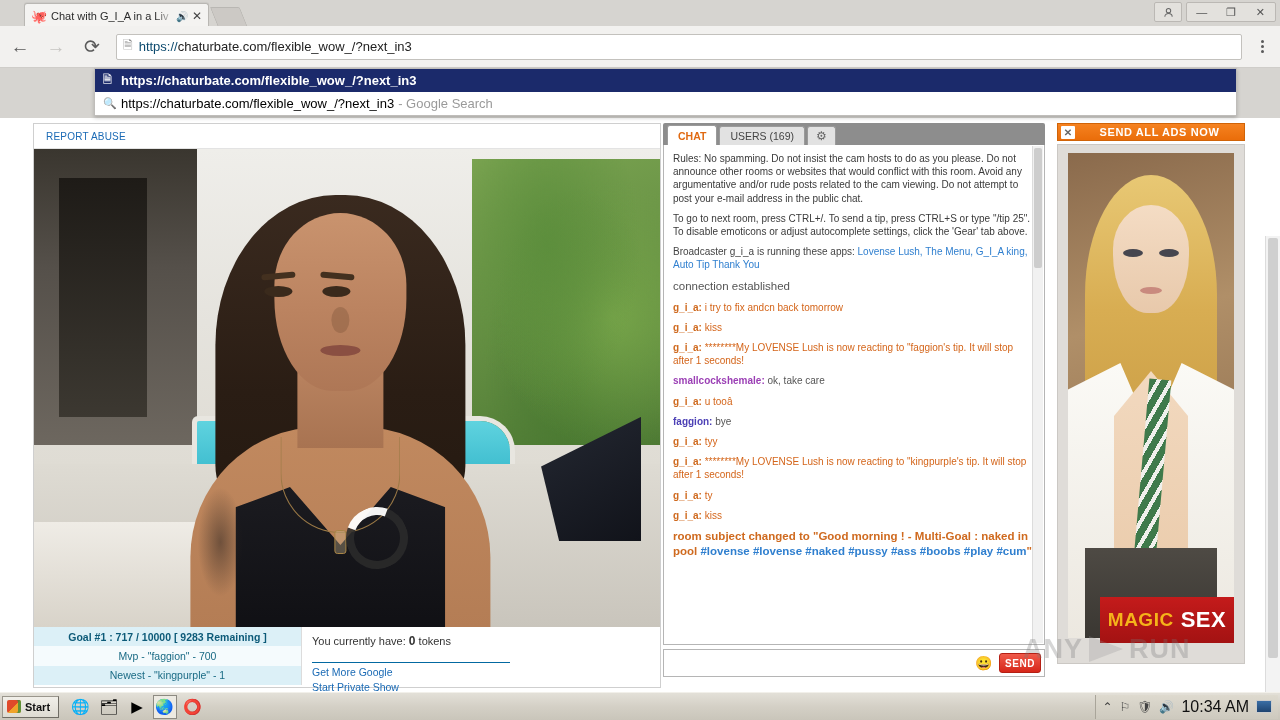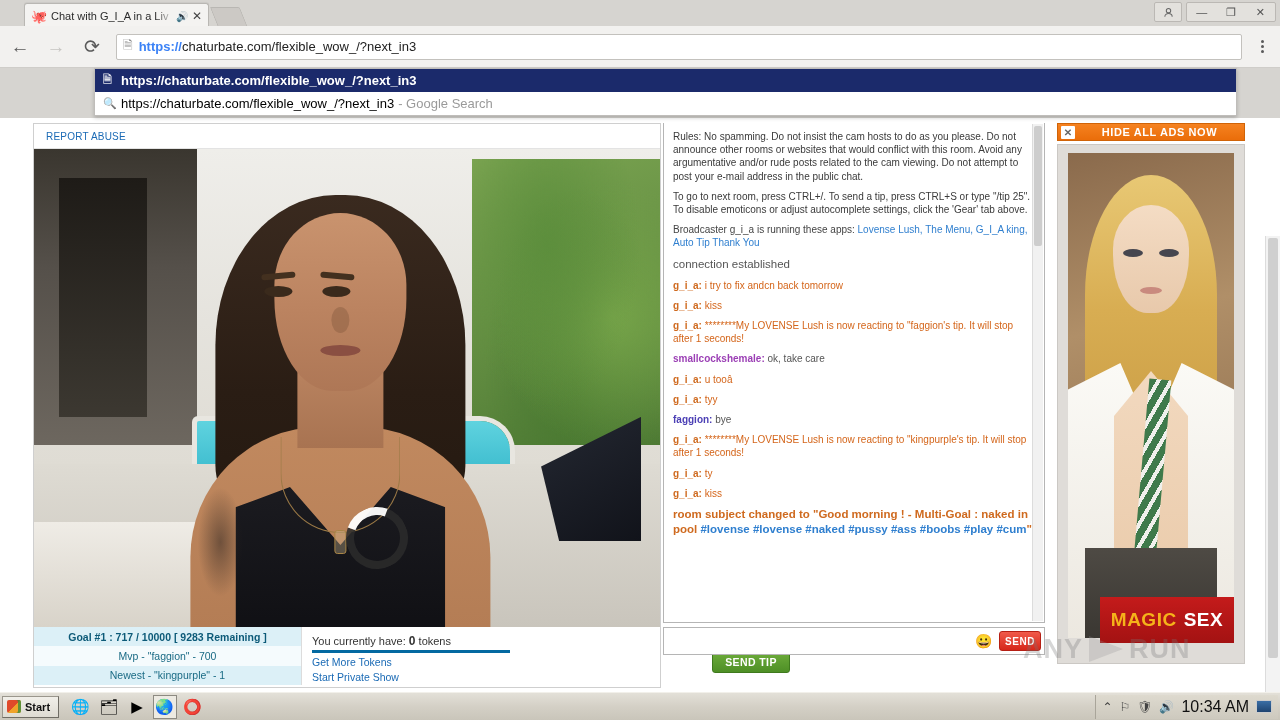--- a/index.html
+++ b/index.html
@@ -75,21 +75,21 @@
     font-size: 19px; color: #5a5a5a;
   }
   .nav-btn.disabled { color: #c6c4c1; }
   .omnibox {
     flex: 1 1 auto; height: 26px; margin: 0 6px 0 8px;
     background: #ffffff; border: 1px solid #c3c1bd; border-radius: 2px;
     display: flex; align-items: center; padding: 0 6px;
   }
   .omni-icon { font-size: 12px; color: #8b8b8b; margin-right: 6px; }
   .omni-text { font-size: 13px; color: #222; }
-  .omni-text .scheme { color: #3b82f6; font-weight: bold; }
+  .omni-text .scheme { color: #0c4a6e; }
   .menu-dots {
     width: 28px; height: 32px; margin-right: 4px;
     display: flex; flex-direction: column; align-items: center; justify-content: center; gap: 2px;
   }
   .menu-dots i { width: 3px; height: 3px; background: #5a5a5a; border-radius: 50%; display: block; }
 
   
   .omni-dropdown {
     position: absolute; left: 94px; top: 68px; width: 1143px;
     background: #ffffff;
@@ -238,22 +238,22 @@
   .goal-left { width: 268px; border-right: 1px solid #dcdcdc; }
   .goal-line {
     height: 19.3px; display: flex; align-items: center; justify-content: center;
     font-size: 10.5px; color: #0d5c7a;
   }
   .goal-line.g1 { background: #dcf0f7; font-weight: bold; color: #0c5a78; }
   .goal-line.g2 { background: #f5fbfd; color: #1a6b85; }
   .goal-line.g3 { background: #dcf0f7; color: #1a6b85; }
   .tip-panel { flex: 1 1 auto; position: relative; background: #ffffff; padding: 4px 8px 0 10px; }
   .token-line {
-    font-size: 11px; color: #333; border-bottom: 3px solid #0369a1;
-    display: inline-block; padding-bottom: 2px; width: 198px;
+    font-size: 11px; color: #333; border-bottom: 1px solid #0369a1;
+    display: inline-block; padding-bottom: 14px; width: 198px;
   }
   .token-line b { font-size: 12px; }
   .tip-link { display: block; font-size: 10.5px; color: #1a6ab5; margin-top: 3px; }
   .send-tip-btn {
     position: absolute; left: 410px; top: 23px;
     width: 78px; height: 23px;
     background: linear-gradient(180deg, #6fae3c 0%, #4e8f26 100%);
     border: 1px solid #3f7a1d; border-radius: 3px;
     color: #ffffff; font-size: 10.5px; font-weight: bold;
     display: flex; align-items: center; justify-content: center;
@@ -386,21 +386,21 @@
     position: absolute; left: 50%; bottom: 0; transform: translateX(-50%);
     width: 132px; height: 90px;
     background: linear-gradient(180deg, #4e4a44, #3a3732);
   }
   .ad-banner {
     position: absolute; left: 10px; right: 10px; bottom: 20px; height: 46px;
     background: linear-gradient(180deg, #c41b1b 0%, #a31212 100%);
     display: flex; align-items: center; justify-content: center; gap: 7px; margin-left: 32px;
   }
   .ad-banner .w1 { color: #f5b31a; font-size: 19px; font-weight: bold; letter-spacing: .5px; }
-  .ad-banner .w2 { color: #ffffff; font-size: 19px; font-weight: bold; letter-spacing: .5px; }
+  .ad-banner .w2 { color: #ffffff; font-size: 22px; font-weight: bold; letter-spacing: .5px; }
 
   
   .watermark {
     position: absolute; left: 1023px; top: 625px; width: 250px; height: 48px;
     display: flex; align-items: center; gap: 6px;
     font-size: 27px; font-weight: bold; color: rgba(120,120,120,.30);
     letter-spacing: 1px; z-index: 30; pointer-events: none;
   }
   .watermark .play {
     width: 34px; height: 26px;
@@ -560,42 +560,47 @@
         <div class="goal-line g1">Goal #1 : 717 / 10000 [ 9283 Remaining ]</div>
         <div class="goal-line g2">Mvp - "faggion" - 700</div>
         <div class="goal-line g3">Newest - "kingpurple" - 1</div>
       </div>
       <div class="tip-panel">
         <div class="token-line">
           <span>You currently have:</span>
           <b>0</b>
           <span>tokens</span>
         </div>
-        <a class="tip-link">Get More Tokens</a>
+        <a class="tip-link">Get More Google</a>
         <a class="tip-link">Start Private Show</a>
         <div class="send-tip-btn">SEND TIP</div>
       </div>
     </div>
   </div>
 
   <div class="chat-col">
+    <div class="chat-tabs">
+      <div class="chat-tab active">CHAT</div>
+      <div class="chat-tab">USERS (169)</div>
+      <div class="chat-tab gear">⚙</div>
+    </div>
 
     <div class="chat-body">
       <div class="msg rules">Rules: No spamming. Do not insist the cam hosts to do as you please. Do not announce other rooms or websites that would conflict with this room. Avoid any argumentative and/or rude posts related to the cam viewing. Do not attempt to post your e-mail address in the public chat.</div>
       <div class="msg rules">To go to next room, press CTRL+/. To send a tip, press CTRL+S or type "/tip 25". To disable emoticons or adjust autocomplete settings, click the 'Gear' tab above.</div>
       <div class="msg"><span>Broadcaster g_i_a is running these apps: </span><span class="applink">Lovense Lush, The Menu, G_I_A king, Auto Tip Thank You</span></div>
       <div class="msg sysline">connection established</div>
 
       <div class="msg"><span class="u u-broadcaster">g_i_a</span><span class="u u-broadcaster">: </span><span class="t-orange">i try to fix andcn back tomorrow</span></div>
       <div class="msg"><span class="u u-broadcaster">g_i_a</span><span class="u u-broadcaster">: </span><span class="t-orange">kiss</span></div>
       <div class="msg"><span class="u u-broadcaster">g_i_a</span><span class="u u-broadcaster">: </span><span class="t-orange">********My LOVENSE Lush is now reacting to "faggion's tip. It will stop after 1 seconds!</span></div>
       <div class="msg"><span class="u u-purple">smallcockshemale</span><span class="u u-purple">: </span><span class="t-gray">ok, take care</span></div>
       <div class="msg"><span class="u u-broadcaster">g_i_a</span><span class="u u-broadcaster">: </span><span class="t-orange">u tooâ</span></div>
+      <div class="msg"><span class="u u-indigo">faggion</span><span class="u u-indigo">: </span><span class="t-gray">bye</span></div>
       <div class="msg"><span class="u u-broadcaster">g_i_a</span><span class="u u-broadcaster">: </span><span class="t-orange">tyy</span></div>
-      <div class="msg"><span class="u u-indigo">faggion</span><span class="u u-indigo">: </span><span class="t-gray">bye</span></div>
       <div class="msg"><span class="u u-broadcaster">g_i_a</span><span class="u u-broadcaster">: </span><span class="t-orange">********My LOVENSE Lush is now reacting to "kingpurple's tip. It will stop after 1 seconds!</span></div>
       <div class="msg"><span class="u u-broadcaster">g_i_a</span><span class="u u-broadcaster">: </span><span class="t-orange">ty</span></div>
       <div class="msg"><span class="u u-broadcaster">g_i_a</span><span class="u u-broadcaster">: </span><span class="t-orange">kiss</span></div>
 
       <div class="msg subject-change"><span>room subject changed to "Good morning ! - Multi-Goal : naked in pool </span><span class="tag">#lovense #lovense #naked #pussy #ass #boobs #play #cum</span><span>"</span></div>
 
       <div class="chat-scroll">
           <div class="thumb"></div>
         </div>
     </div>
@@ -603,21 +608,21 @@
     <div class="chat-input-row">
       <input class="chat-input" type="text" placeholder="" style="">
       <span class="emoji-btn">😀</span>
       <div class="send-btn">SEND</div>
     </div>
   </div>
 
   <div class="ad-col">
     <div class="hide-ads">
       <span class="x">✕</span>
-      <span class="lbl">HIDE ALL ADS NOW</span>
+      <span class="lbl">SEND ALL ADS NOW</span>
     </div>
     <div class="ad-frame">
       <div class="ad-art">
         <div class="hair"></div>
         <div class="shirt"></div>
         <div class="skin-v"></div>
         <div class="tie"></div>
         <div class="face"></div>
         <div class="eye l"></div>
         <div class="eye r"></div>

